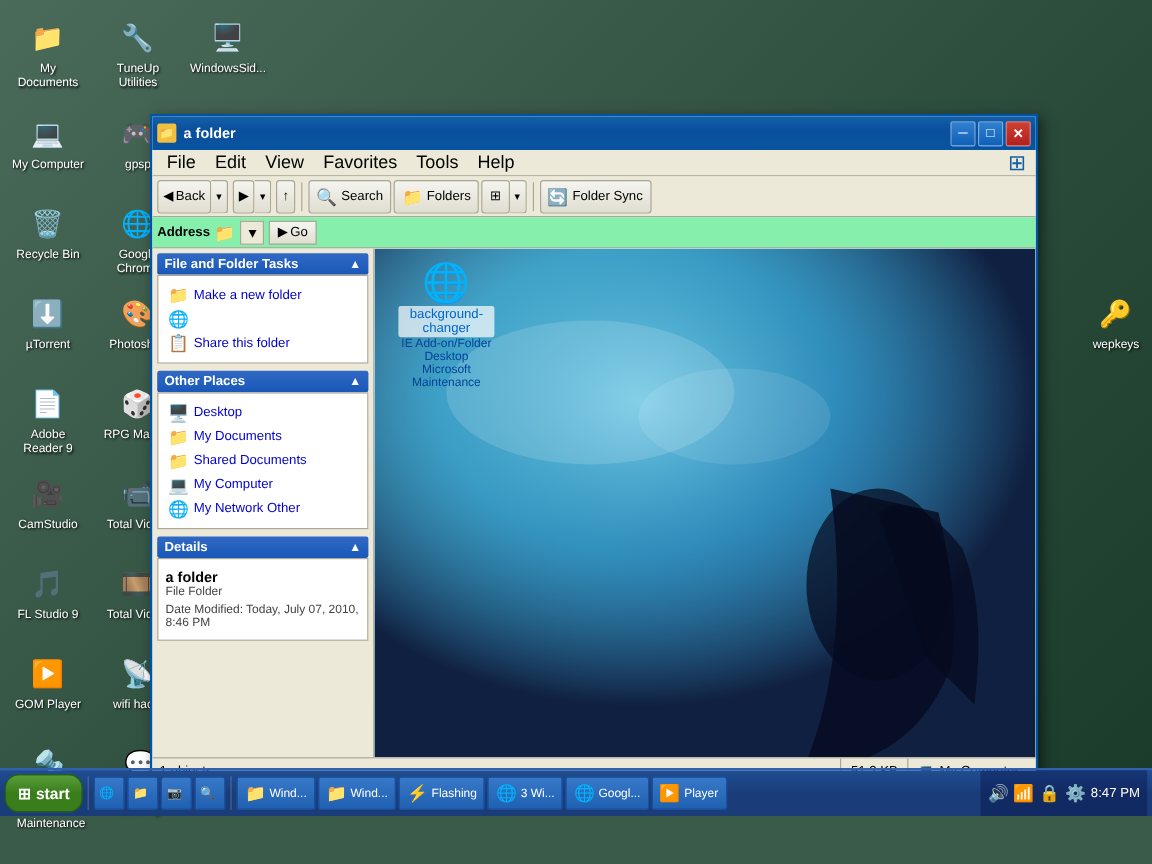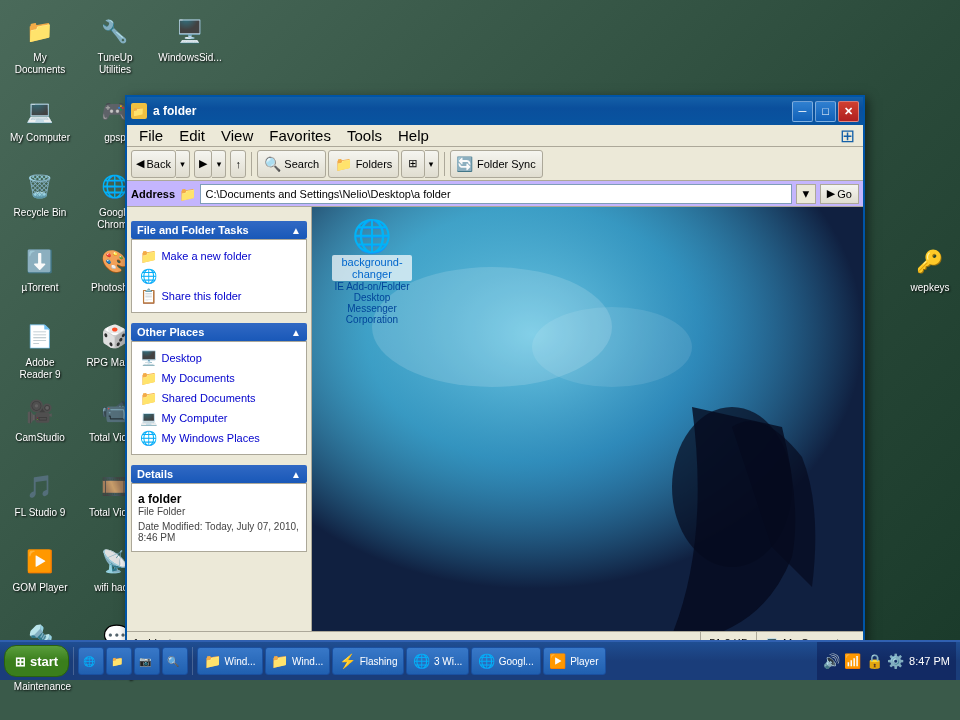--- a/index.html
+++ b/index.html
@@ -155,21 +155,21 @@
       background: #aca899;
       margin: 0 3px;
     }
     .toolbar-btn-icon {
       font-size: 14px;
     }
 
     
     .address-bar {
       height: 26px;
-      background: #c4b5fd;
+      background: #86efac;
       display: flex;
       align-items: center;
       padding: 0 4px;
       gap: 4px;
       border-bottom: 1px solid #aca899;
     }
     .address-label {
       font-size: 11px;
       font-weight: bold;
     }
@@ -202,21 +202,20 @@
     .left-panel {
       width: 185px;
       background: #ece9d8;
       border-right: 1px solid #aca899;
       overflow-y: auto;
       padding: 4px;
     }
 
     .panel-section {
       margin-bottom: 6px;
-      margin-top: 10px;
     }
     .panel-header {
       background: linear-gradient(180deg, #3169c4 0%, #1958b8 100%);
       color: white;
       font-size: 11px;
       font-weight: bold;
       padding: 3px 6px;
       display: flex;
       justify-content: space-between;
       align-items: center;
@@ -577,21 +576,20 @@
       <div class="toolbar-separator"></div>
       <button class="toolbar-btn">
         <span class="toolbar-btn-icon">🔄</span>
         <span>Folder Sync</span>
       </button>
     </div>
 
     <div class="address-bar">
       <span class="address-label">Address</span>
       <span class="address-icon">📁</span>
-      <input class="address-input" type="text" value="C:\Documents and Settings\Nelio\Desktop\a folder" style="">
       <button style="height:20px;width:20px;border:1px solid #aca899;background:#ece9d8;cursor:pointer;display:flex;align-items:center;justify-content:center">▾</button>
       <button class="address-go-btn" style="display:flex;align-items:center;gap:2px">
         <span>▶</span>
         <span>Go</span>
       </button>
     </div>
 
     <div class="main-area">
 
       <div class="left-panel">
@@ -633,21 +631,21 @@
             <a class="panel-link">
               <span class="panel-link-icon">📁</span>
               <span>Shared Documents</span>
             </a>
             <a class="panel-link">
               <span class="panel-link-icon">💻</span>
               <span>My Computer</span>
             </a>
             <a class="panel-link">
               <span class="panel-link-icon">🌐</span>
-              <span>My Windows Places</span>
+              <span>My Network Other</span>
             </a>
           </div>
         </div>
 
         <div class="panel-section">
           <div class="panel-header">
             <span>Details</span>
             <span class="panel-header-chevron">▲</span>
           </div>
           <div class="details-content">
@@ -677,21 +675,21 @@
             <ellipse cx="420" cy="280" rx="60" ry="80" fill="rgba(5,10,30,0.7)"></ellipse>
             <path d="M380,200 Q400,350 350,450 Q380,440 420,420 Q460,400 480,350 Q490,300 470,220 Z" fill="rgba(5,10,30,0.8)"></path>
             <path d="M420,220 Q450,200 490,250 Q510,300 500,380 Q480,360 460,340 Z" fill="rgba(5,10,30,0.7)"></path>
           </svg>
         </div>
 
         <div class="folder-item" style="position:absolute;top:10px;left:20px;z-index:10">
           <div style="font-size:32px">🌐</div>
           <span class="folder-item-label">background-changer</span>
           <span class="folder-item-sublabel">IE Add-on/Folder Desktop</span>
-          <span class="folder-item-sublabel">Messenger Corporation</span>
+          <span class="folder-item-sublabel">Microsoft Maintenance</span>
         </div>
       </div>
     </div>
 
     <div class="status-bar">
       <span class="status-left">1 objects</span>
       <div class="status-segment">
         <span>51.2 KB</span>
       </div>
       <div class="status-segment">

